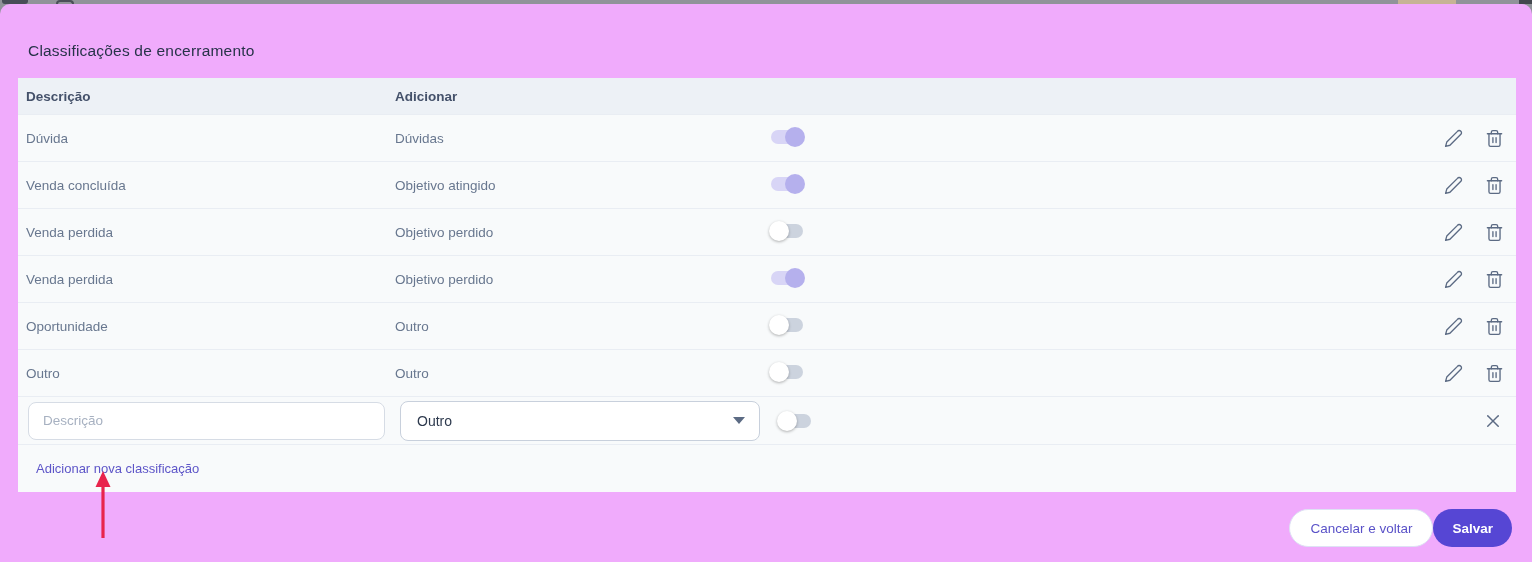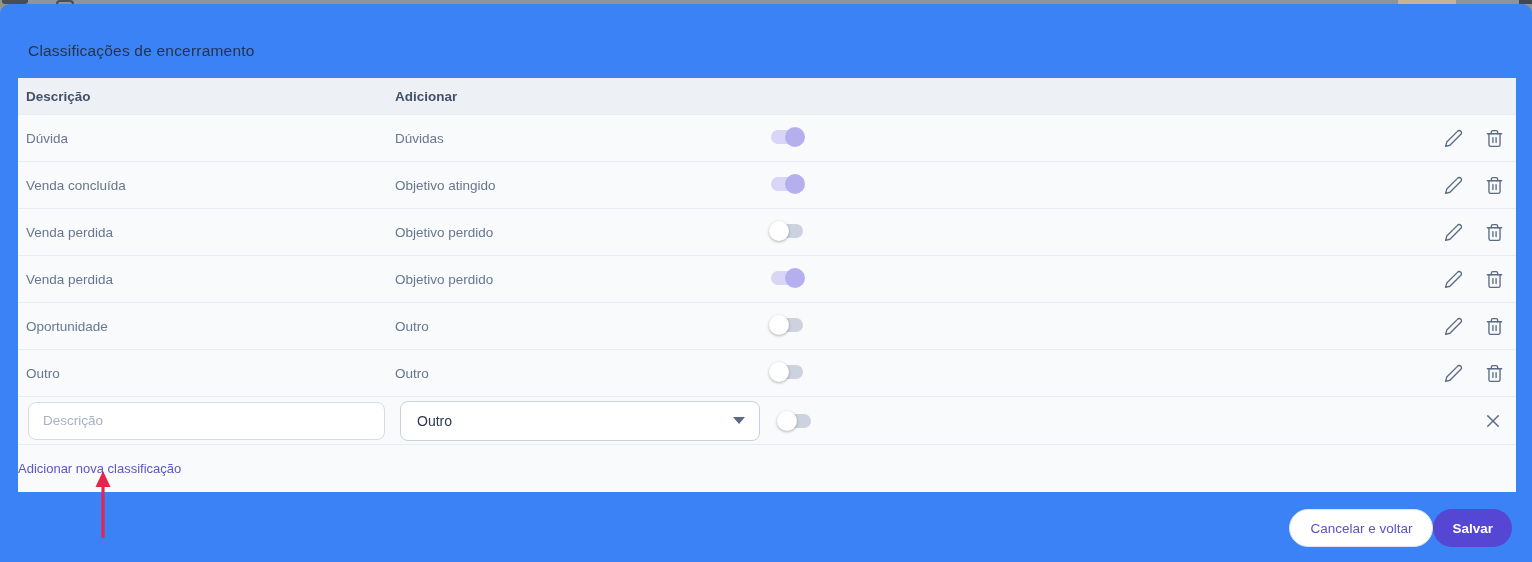--- a/index.html
+++ b/index.html
@@ -7,21 +7,21 @@
   body { font-family:"Liberation Sans", sans-serif; background:#909399; position:relative; overflow:hidden; }
 
   
   .backdrop-strip { position:absolute; top:0; left:0; width:1532px; height:6px; background:#909399; }
   .frag-dark-left { position:absolute; top:0; left:2px; width:26px; height:4px; background:#474d57; border-radius:0 0 3px 3px; }
   .frag-arc { position:absolute; top:0; left:56px; width:18px; height:4px; border:2px solid #4a5058; border-bottom:none; border-radius:9px 9px 0 0; }
   .frag-tan { position:absolute; top:0; left:1398px; width:58px; height:4px; background:#c6b395; }
   .frag-dark-right { position:absolute; top:0; left:1519px; width:13px; height:4px; background:#43474e; }
 
   
-  .modal { position:absolute; top:4px; left:0; width:1532px; height:558px; background:#3b82f6; border-radius:10px 10px 0 0; }
+  .modal { position:absolute; top:4px; left:0; width:1532px; height:558px; background:#f0abfc; border-radius:10px 10px 0 0; }
 
   .modal-title { position:absolute; top:38px; left:28px; font-size:15.5px; color:#273349; letter-spacing:0.2px; }
 
   
   .table { position:absolute; top:74px; left:18px; width:1498px; background:#f8fafb; }
   .t-head { display:flex; align-items:center; height:36px; background:#edf1f6; font-weight:bold; font-size:13.5px; color:#44516a; }
   .t-row { display:flex; align-items:center; height:47px; border-top:1px solid #e9edf3; font-size:13.5px; color:#68778f; }
   .c1 { flex:0 0 377px; padding-left:8px; }
   .c2 { flex:0 0 374px; }
   .c3 { flex:1 1 auto; }
@@ -47,21 +47,21 @@
                 display:flex; align-items:center; justify-content:space-between; padding:0 14px 0 16px; cursor:pointer; }
   .cat-select .sel-text { font-size:14px; color:#2e3a4e; }
   .caret { width:0; height:0; border-left:6px solid transparent; border-right:6px solid transparent; border-top:7px solid #5c6b84; }
   .new-row .switch { margin-left:17px; }
   .spacer { flex:1 1 auto; }
   .close-btn { width:18px; height:18px; color:#5c6b84; margin-right:14px; cursor:pointer; display:inline-flex; }
   .close-btn svg { width:100%; height:100%; }
 
   
   .link-row { display:flex; align-items:center; height:48px; border-top:1px solid #e9edf3; }
-  .add-link { font-size:13px; color:#5d55c8; text-decoration:none; cursor:pointer; }
+  .add-link { margin-left:18px; font-size:13px; color:#5d55c8; text-decoration:none; cursor:pointer; }
 
   
   .annotation-arrow { position:absolute; left:93px; top:466px; width:20px; height:70px; pointer-events:none; }
 
   
   .footer { position:absolute; right:20px; top:505px; display:flex; align-items:center; }
   .btn-cancel { height:38px; padding:0 20px; border-radius:19px; background:#ffffff; border:1px solid #dee2f4;
                 color:#5a52c8; font-size:13.5px; font-family:"Liberation Sans", sans-serif; cursor:pointer; }
   .btn-save { height:38px; padding:12px 19px; border-radius:19px; background:#5646d4; border:none;
               color:#ffffff; font-size:13.5px; font-weight:bold; font-family:"Liberation Sans", sans-serif; cursor:pointer; }

